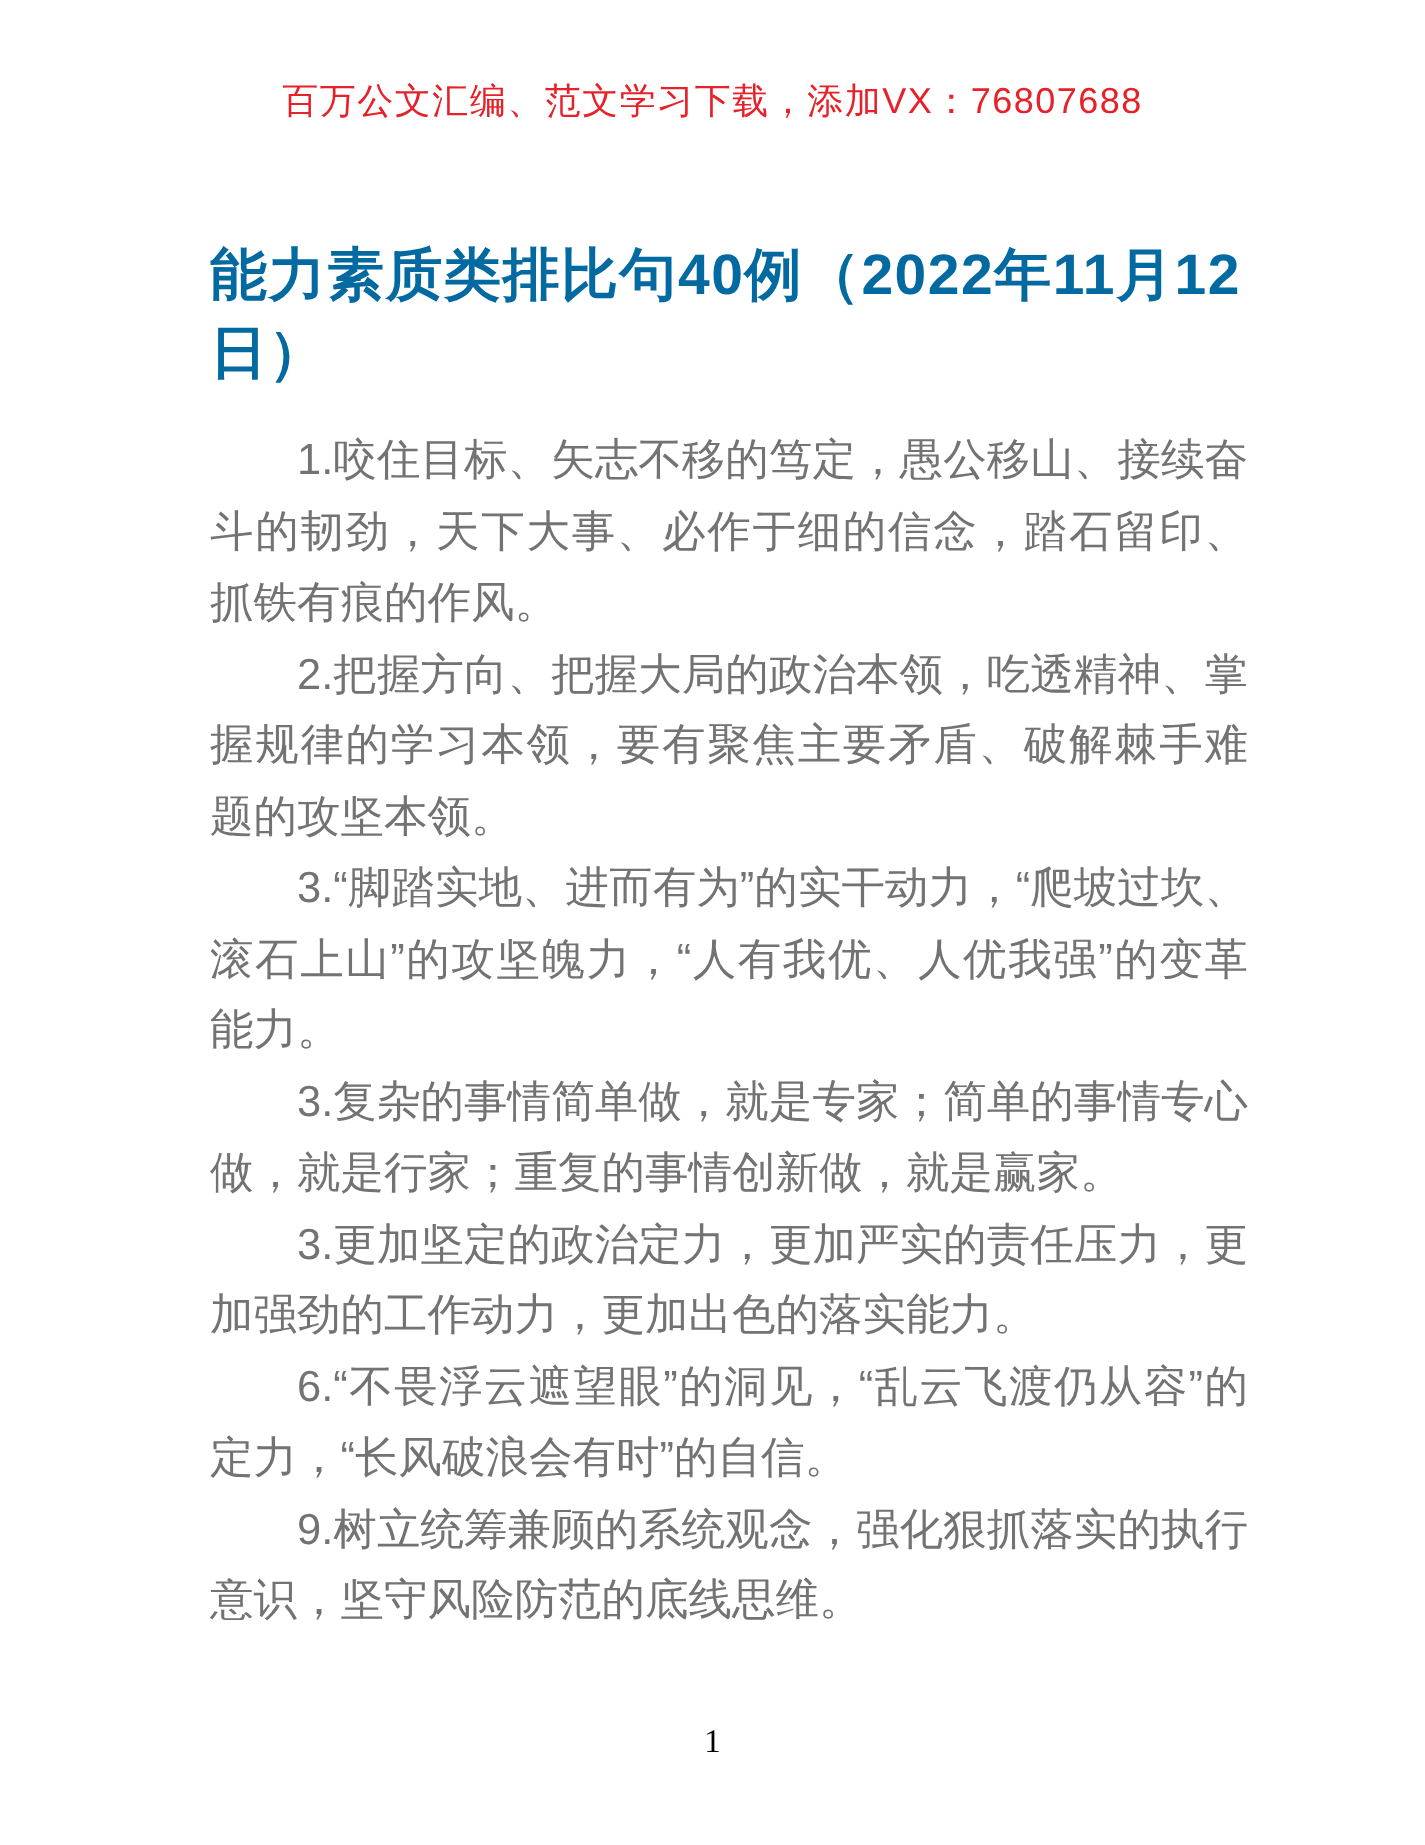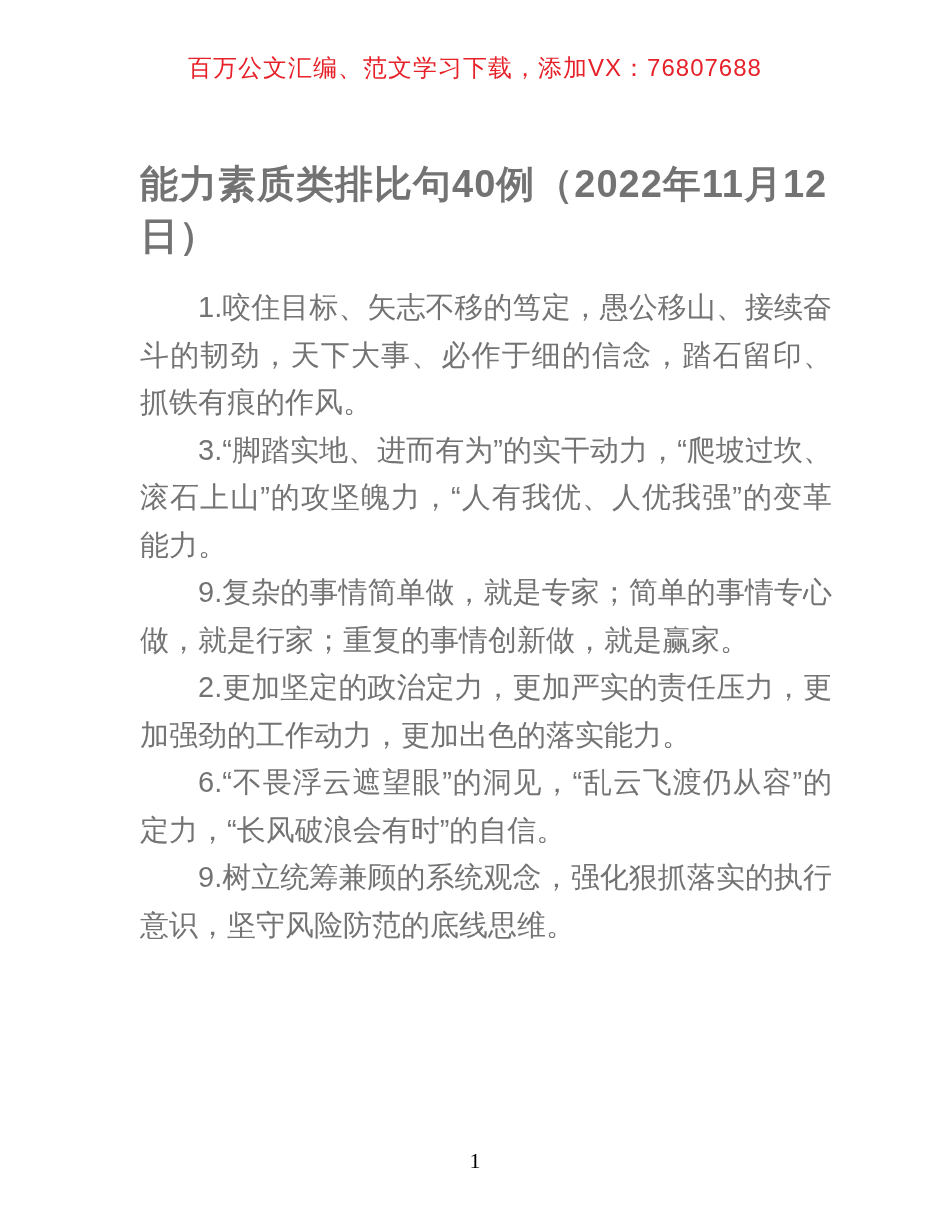--- a/index.html
+++ b/index.html
@@ -31,21 +31,21 @@
     position: absolute;
     top: 158px;
     left: 140px;
     width: 692px;
   }
   .doc-title {
     margin: 0 0 22px 0;
     font-size: 38px;
     line-height: 52px;
     font-weight: bold;
-    color: #737373;
+    color: #0369a1;
     letter-spacing: 1px;
   }
   .paragraph-list {
     margin: 0;
     padding: 0;
   }
   .paragraph {
     margin: 0;
     font-size: 29px;
     line-height: 47.5px;
@@ -70,23 +70,24 @@
 
 <div class="page">
 
   <div class="header-notice">百万公文汇编、范文学习下载，添加VX：76807688</div>
 
   <div class="content">
     <h1 class="doc-title">能力素质类排比句40例（2022年11月12日）</h1>
 
     <div class="paragraph-list">
         <p class="paragraph">1.咬住目标、矢志不移的笃定，愚公移山、接续奋斗的韧劲，天下大事、必作于细的信念，踏石留印、抓铁有痕的作风。</p>
+        <p class="paragraph">2.把握方向、把握大局的政治本领，吃透精神、掌握规律的学习本领，要有聚焦主要矛盾、破解棘手难题的攻坚本领。</p>
         <p class="paragraph">3.“脚踏实地、进而有为”的实干动力，“爬坡过坎、滚石上山”的攻坚魄力，“人有我优、人优我强”的变革能力。</p>
-        <p class="paragraph">9.复杂的事情简单做，就是专家；简单的事情专心做，就是行家；重复的事情创新做，就是赢家。</p>
-        <p class="paragraph">2.更加坚定的政治定力，更加严实的责任压力，更加强劲的工作动力，更加出色的落实能力。</p>
+        <p class="paragraph">3.复杂的事情简单做，就是专家；简单的事情专心做，就是行家；重复的事情创新做，就是赢家。</p>
+        <p class="paragraph">3.更加坚定的政治定力，更加严实的责任压力，更加强劲的工作动力，更加出色的落实能力。</p>
         <p class="paragraph">6.“不畏浮云遮望眼”的洞见，“乱云飞渡仍从容”的定力，“长风破浪会有时”的自信。</p>
         <p class="paragraph">9.树立统筹兼顾的系统观念，强化狠抓落实的执行意识，坚守风险防范的底线思维。</p>
       </div>
   </div>
 
   <div class="page-number">1</div>
 
 </div>
 
 </body></html>

